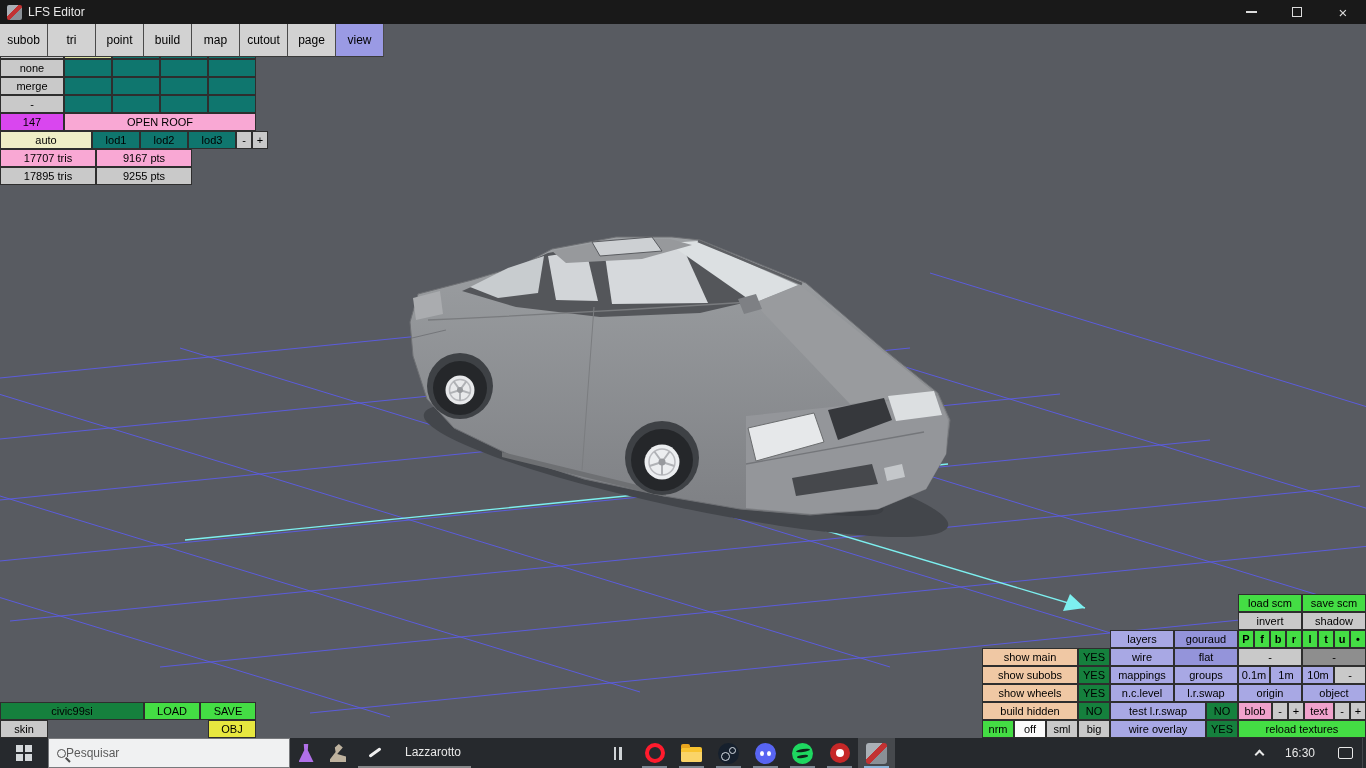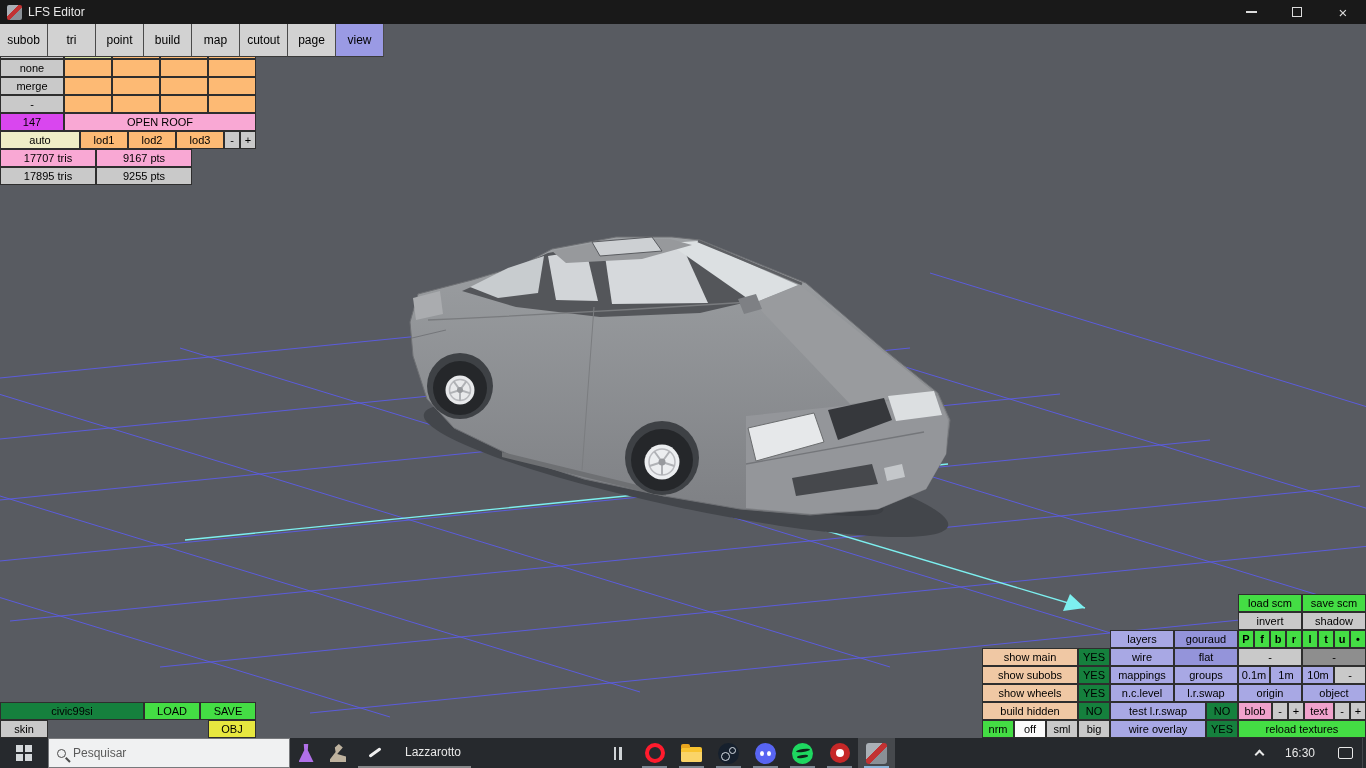--- a/index.html
+++ b/index.html
@@ -28,42 +28,42 @@
     display:flex;align-items:center;justify-content:center;border-right:1px solid #4a4a4a;
     border-bottom:1px solid #3a3a3a}
   .tab.active{background:#9a9ae4}
 
   
   .prow,.vrow{display:flex;height:18px}
   .vrow{justify-content:flex-end}
   .pc{height:18px;display:flex;align-items:center;justify-content:center;font-size:11px;
     line-height:1;color:#000;border:1px solid #2e2e2e;white-space:nowrap;overflow:hidden;
     cursor:default;padding:0 1px}.w16{width:16px}.w30{width:30px}.w32{width:32px}.w34{width:34px}
-  .w48{width:48px}.w56{width:56px}.w64{width:64px}.w80{width:80px}.w96{width:96px}
+  .w48{width:48px}.w56{width:56px}.w64{width:64px}.w80{width:92px}.w96{width:96px}
   .w128{width:128px}.w144{width:144px}
   .gray{background:#c9c9c9}.lgray{background:#15803d}.dgray{background:#8e8e8e}
-  .orange{background:#fdba74}.sel{background:#dde3a2}
+  .orange{background:#0f766e}.sel{background:#dde3a2}
   .yellow{background:#f9a8d4}.cream{background:#efeec6}
   .lav{background:#a8a8e4}.lav2{background:#9494da}
   .green{background:#44dd44}.peach{background:#f0c8a4}.pink{background:#f0a2cc}
   .white{background:#fbfbfb}.yellow2{background:#e7e73f}.bold{font-weight:bold}
   .spacer{border:none;background:transparent}
 
   .panel-subob{position:absolute;top:41px;left:0;z-index:20}
   .panel-file{position:absolute;left:0;bottom:30px;z-index:20}
   .panel-view{position:absolute;right:0;bottom:30px;z-index:20}
 
   
   .taskbar{position:absolute;left:0;right:0;bottom:0;height:30px;background:#26292d;
     display:flex;align-items:center;z-index:40;color:#e8e8e8}
   .start{width:48px;height:30px;display:flex;align-items:center;justify-content:center}
   .winlogo{display:grid;grid-template-columns:7px 7px;grid-template-rows:7px 7px;gap:1.5px}
   .winlogo i{background:#d4d8db;display:block}
   .searchbox{width:242px;height:30px;background:#f0f1f2;border:1px solid #77797c;
-    display:flex;align-items:center;padding:0 8px;gap:7px}
+    display:flex;align-items:center;padding:0 8px;}
   .mag{width:9px;height:9px;border:1.6px solid #4c4c4c;border-radius:50%;position:relative;flex:0 0 auto}
   .mag::after{content:"";position:absolute;width:6px;height:1.6px;background:#4c4c4c;
     transform:rotate(45deg);left:7px;top:9px}
   .searchinput{border:none;outline:none;background:transparent;font-size:12px;width:190px;
     font-family:"Liberation Sans",sans-serif;color:#333}
   .searchinput::placeholder{color:#5a5a5a;opacity:1}
   .pinned{display:flex;gap:8px;margin-left:4px}
   .ticon{width:24px;height:24px;display:flex;align-items:center;justify-content:center}
   .flask{width:15px;height:18px;background:#b070e8;
     clip-path:polygon(35% 0,65% 0,62% 35%,100% 100%,0 100%,38% 35%)}

